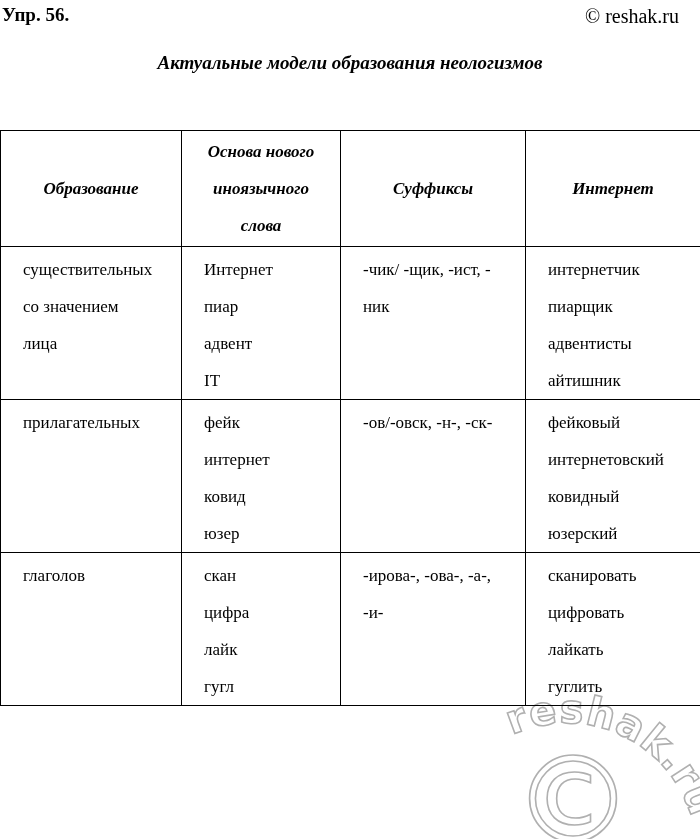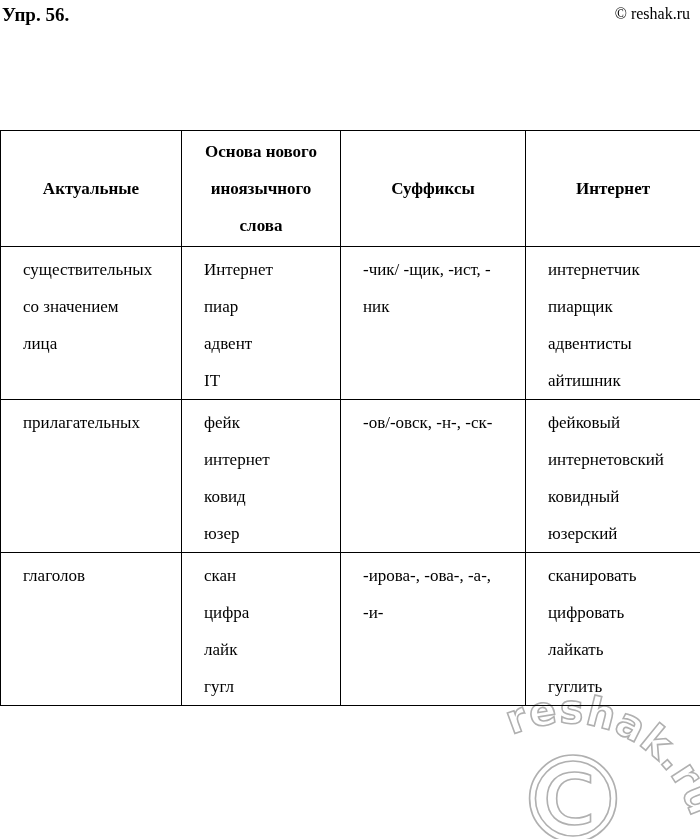--- a/index.html
+++ b/index.html
@@ -9,22 +9,22 @@
     background:#fff;
     color:#000;
     font-family:"Liberation Serif", serif;
     overflow:hidden;
   }
   .exercise-label{
     position:absolute;left:2px;top:4px;
     font-size:19px;font-weight:bold;
   }
   .site-copyright{
-    position:absolute;right:10px;top:5px;
-    font-size:16px;
+    position:absolute;right:21px;top:5px;
+    font-size:20px;
   }
   .doc-title{
     position:absolute;top:42px;left:0;width:100%;
     text-align:center;
     font-size:19px;font-weight:bold;font-style:italic;
     line-height:42px;
   }
   table.neo{
     position:absolute;top:130px;left:0;
     width:700px;
@@ -34,21 +34,21 @@
     z-index:1;
     background:transparent;
   }
   table.neo th, table.neo td{
     border:1.5px solid #000;
     line-height:37px;
     white-space:pre-line;
     overflow:hidden;
   }
   table.neo th{
-    font-weight:bold;
+    font-weight:bold;font-style:italic;
     text-align:center;vertical-align:middle;
     padding:2px 4px;
   }
   table.neo td{
     text-align:left;vertical-align:top;
     padding:4px 6px 0 22px;
     font-weight:normal;
   }
   tr.hdr{height:113px;}
   tr.r0{height:149px;}
@@ -64,20 +64,21 @@
 </style>
 </head>
 <body>
 
 <div class="page">
 
   <span class="exercise-label">Упр. 56.</span>
   <span class="site-copyright">© reshak.ru</span>
 
   <div class="doc-title">
+    <div>Актуальные модели образования неологизмов</div>
   </div>
 
   <svg class="watermark" viewBox="0 0 245 151" xmlns="http://www.w3.org/2000/svg" aria-hidden="true">
     <defs>
       <path id="wmArc" d="M 57 47 A 130 130 0 0 1 240 147" fill="none"></path>
     </defs>
     <text font-family="'DejaVu Sans', sans-serif" font-size="40" font-weight="bold" fill="none" stroke="#b0b0b0" stroke-width="1.6" letter-spacing="1">
       <textPath href="#wmArc" xlink:href="#wmArc">reshak.ru</textPath>
     </text>
     <text x="118" y="154" font-family="'DejaVu Sans', sans-serif" font-size="120" text-anchor="middle" fill="none" stroke="#b0b0b0" stroke-width="1.6">©</text>
@@ -85,21 +86,21 @@
 
   <table class="neo">
     <colgroup>
       <col style="width:181px">
       <col style="width:159px">
       <col style="width:185px">
       <col style="width:175px">
     </colgroup>
     <thead>
       <tr class="hdr">
-        <th>Актуальные</th>
+        <th>Образование</th>
         <th>Основа нового
 иноязычного
 слова</th>
         <th>Суффиксы</th>
         <th>Интернет</th>
       </tr>
     </thead>
     <tbody>
       <tr class="r0">
         <td>существительных

